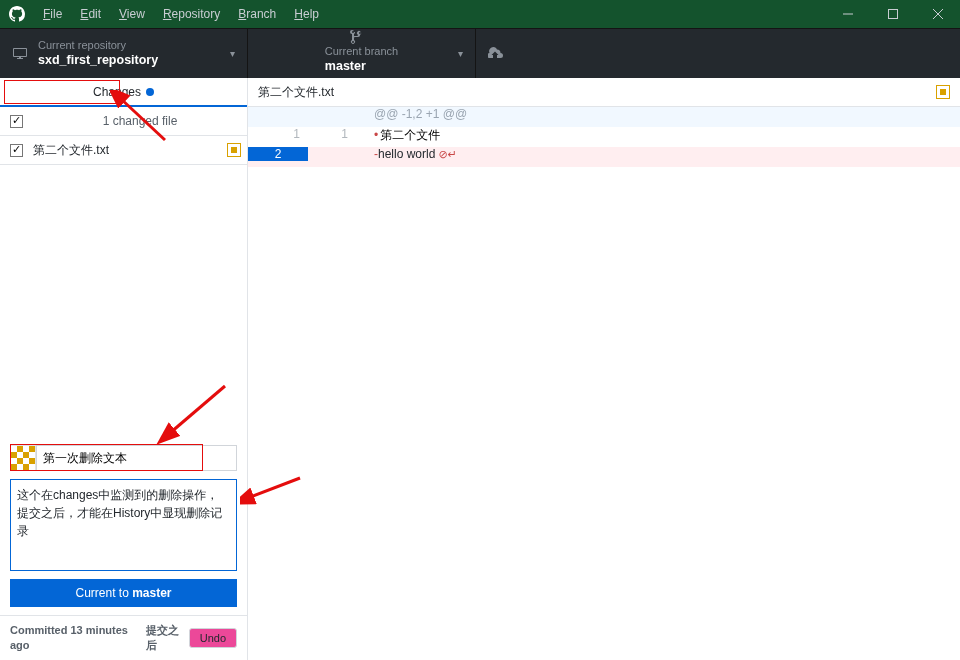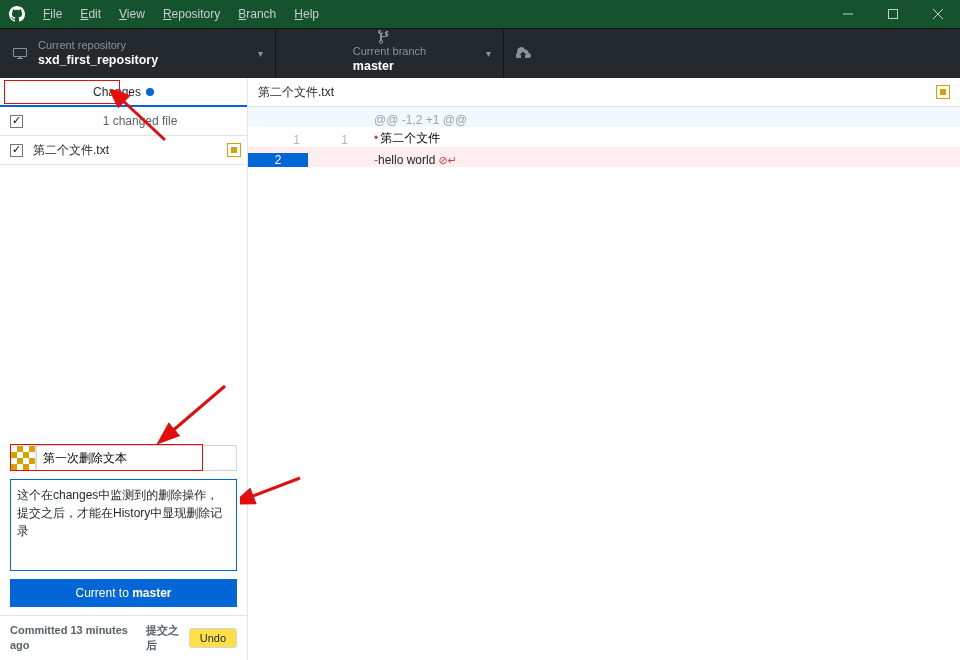--- a/index.html
+++ b/index.html
@@ -11,21 +11,21 @@
   .menubar .logo svg { width:16px; height:16px; fill:#fff; }
   .menubar .mitem { padding:0 9px; cursor:pointer; }
   .menubar .mitem u { text-decoration:underline; }
   .winbtns { margin-left:auto; display:flex; }
   .winbtn { width:45px; height:28px; display:flex; align-items:center; justify-content:center; color:#c8cdd2; }
   .winbtn svg { width:10px; height:10px; stroke:#c8cdd2; stroke-width:1; fill:none; }
 
   
   .toolbar { height:50px; background:#24292e; display:flex; border-top:1px solid #141414; }
   .toolbar .seg { display:flex; align-items:center; padding:0 12px; border-right:1px solid #141414; position:relative; }
-  .toolbar .seg.repo { width:276px; }
+  .toolbar .seg.repo { width:248px; }
   .toolbar .seg.branch { width:228px;flex-direction:column; }
   .toolbar .seg.publish { flex:1; border-right:none; }
   .toolbar .ticon { width:16px; margin-right:10px; color:#8a9199; display:flex; }
   .toolbar .ticon svg { width:16px; height:16px; fill:currentColor; }
   .toolbar .tlabels { display:flex; flex-direction:column; line-height:1.25; }
   .toolbar .tl-top { color:#8a9199; font-size:11px; }
   .toolbar .tl-bot { color:#fff; font-size:12.5px; font-weight:600; }
   .toolbar .tl-sub { color:#8a9199; font-size:11px; }
   .toolbar .caret { position:absolute; right:12px; top:19px; color:#8a9199; font-size:10px; }
 
@@ -54,29 +54,29 @@
   .row1 { display:flex; gap:0; position:relative; }
   .avatar { width:26px; height:26px; background:repeating-conic-gradient(#d9a100 0 25%, #fff 0 50%); background-size:12px 12px; border:1px solid #e1e4e8; }
   .summary-input { flex:1; height:26px; border:1px solid #d1d5da; padding:0 6px; font-size:12px; outline:none; }
   .redbox2 { position:absolute; left:0; top:-1px; width:193px; height:27px; border:1px solid #e40d0d; pointer-events:none; }
   .desc { width:100%; height:92px; border:1px solid #0366d6; padding:6px; font-size:12px; color:#24292e; resize:none; outline:none; line-height:1.5; }
   .commitbtn { height:28px; background:#0366d6; color:#fff; border:none; font-size:12px; cursor:pointer; }
   .commitbtn b { font-weight:700; }
 
   .lastcommit { height:45px; border-top:1px solid #e1e4e8; padding:6px 10px; display:flex; align-items:center; font-size:11px; color:#586069; }
   .lastcommit .lc-txt { display:flex; flex-direction:row; line-height:1.4;font-weight:bold; }
-  .undo { margin-left:auto; padding:3px 10px; border:1px solid #d1d5da; border-radius:3px; background:#fde047; font-size:11px; color:#24292e; cursor:pointer; }
+  .undo { margin-left:auto; padding:3px 10px; border:1px solid #d1d5da; border-radius:3px; background:#ec4899; font-size:11px; color:#24292e; cursor:pointer; }
 
   
   .diffpane { flex:1; display:flex; flex-direction:column; }
   .diffhead { height:29px; border-bottom:1px solid #e1e4e8; display:flex; align-items:center; padding:0 10px; font-size:12px; color:#24292e; }
   .diffhead .badge { margin-left:auto; width:14px; height:14px; border:1px solid #d9a100; display:flex; align-items:center; justify-content:center; }
   .diffhead .badge .inner { width:6px; height:6px; background:#d9a100; }
   .diffbody { font-family:Consolas,monospace; font-size:12px; }
-  .dline { display:flex; height:20px; align-items:flex-end; }
+  .dline { display:flex; height:20px; align-items:flex-start; }
   .gut  { width:48px; text-align:right; padding-right:8px; color:#b1b7bd; }
   .gut.n1 { width:60px; }
   .sel  { width:12px; background:#fff; }
   .dline.hunk   { background:#f1f8ff; }
   .dline.hunk .gut { color:#b1b7bd; background:#d6e8fb; }
   .dline.hunk .code { color:#9aa5b1; }
   .dline.ctx    { background:#fff; }
   .dline.del    { background:#ffeef0; }
   .dline.del .gut.sel-g { background:#0366d6; color:#fff; }
   .gut.sel-g { background:#0366d6; color:#fff; text-align:center; padding:0; }

